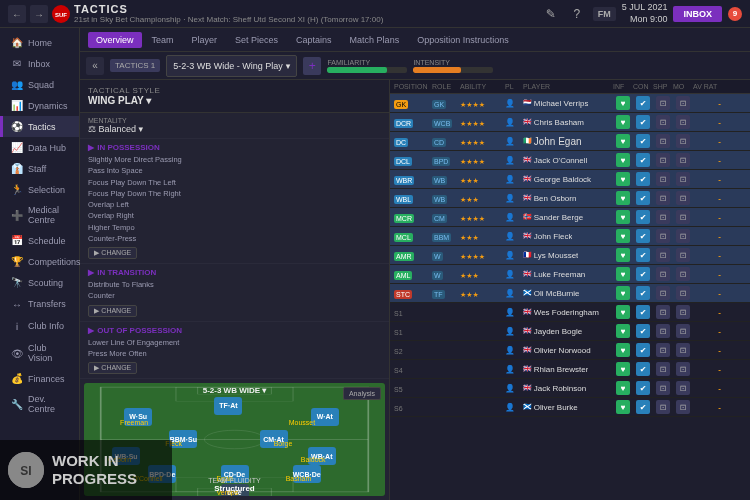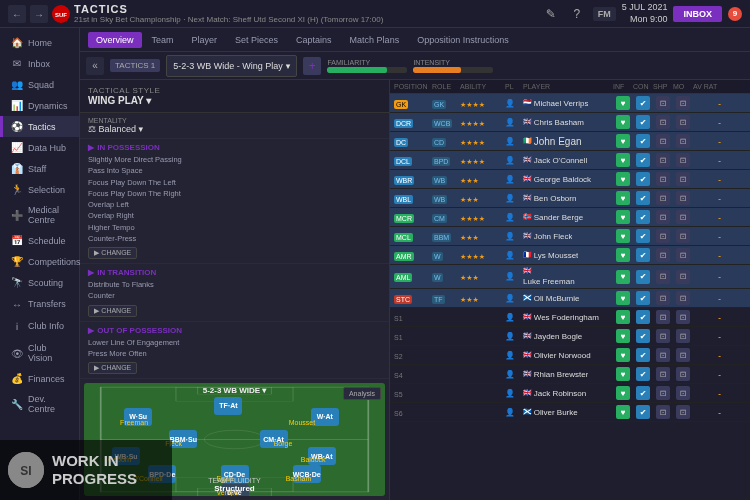--- a/index.html
+++ b/index.html
@@ -1027,21 +1027,21 @@
       <div style="display:flex;justify-content:center;">
         <div class="action-btn-sm btn-gray">⊡</div>
       </div>
       <div class="av-rating">-</div>
     </div>
             <div class="player-row selected" style="grid-template-columns: 38px 28px 45px 18px 90px 20px 20px 20px 20px 28px;">
       <div><span style="background:#27ae60;color:#fff;font-size:7px;padding:1px 2px;border-radius:2px;">AML</span></div>
       <div><span style="background:#2a5a7a;color:#7be;font-size:7px;padding:1px 2px;border-radius:2px;">W</span></div>
       <div><span style="color:#f39c12;font-size:7px;">★★★</span></div>
       <div style="color:#aaa;font-size:8px;">👤</div>
-      <div style="display:flex;gap:2px;flex-direction:column;">
+      <div style="display:flex;gap:2px;">
         <span style="font-size:7px;">🇬🇧</span>
         <span style="color:#ddd;font-size:8px;white-space:nowrap;overflow:hidden;text-overflow:ellipsis;max-width:70px;">Luke Freeman</span>
       </div>
       <div style="display:flex;justify-content:center;">
         <div class="action-btn-sm btn-green">♥</div>
       </div>
       <div style="display:flex;justify-content:center;">
         <div class="action-btn-sm btn-blue">✔</div>
       </div>
       <div style="display:flex;justify-content:center;">

